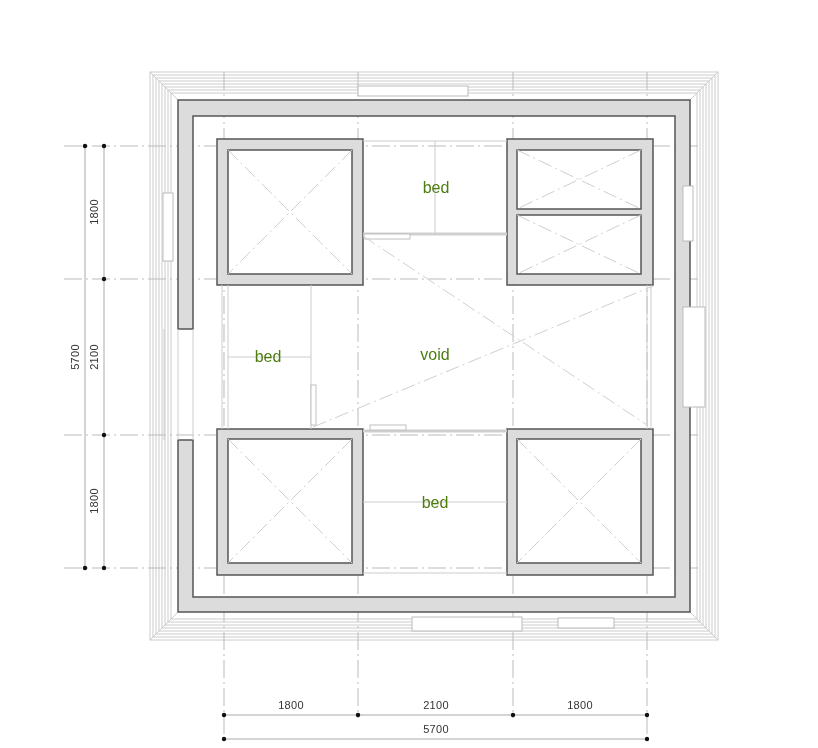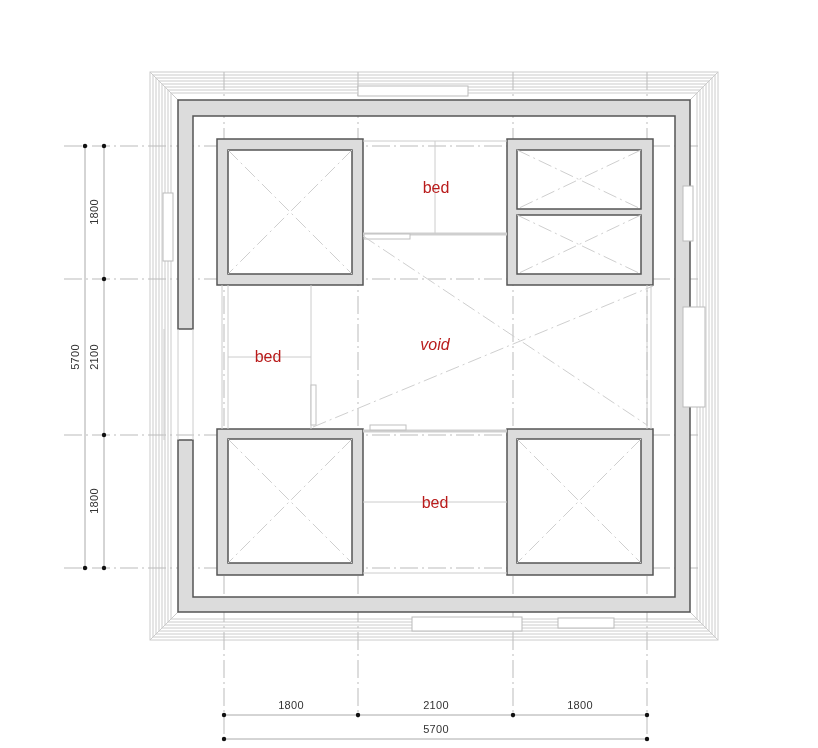--- a/index.html
+++ b/index.html
@@ -1,19 +1,19 @@
 <!DOCTYPE html>
 <html><head>
 <meta charset="utf-8">
 <style>
   html, body { margin: 0; padding: 0; background: #ffffff; }
   body { width: 818px; height: 748px; position: relative; overflow: hidden;
          font-family: "Liberation Sans", sans-serif; }
   #plan { position: absolute; left: 0; top: 0; }
-  .lbl { position: absolute; font-family: "Liberation Sans", sans-serif; color: #b91c1c; }
+  .lbl { position: absolute; font-family: "Liberation Sans", sans-serif; color: #4d7c0f; }
   .room { font-size: 16px; transform: translate(-50%, -50%); white-space: nowrap; }
   .dim { font-size: 11px; color: #333; transform: translate(-50%, -50%); white-space: nowrap; letter-spacing: 0.3px; }
   .dimv { font-size: 11px; color: #333; transform: translate(-50%, -50%) rotate(-90deg); white-space: nowrap; letter-spacing: 0.3px; }
 </style>
 </head>
 <body>
 
 <svg id="plan" width="818" height="748" viewBox="0 0 818 748" xmlns="http://www.w3.org/2000/svg">
   <defs>
     <style>
@@ -137,21 +137,21 @@
     <circle class="dot" cx="358" cy="715" r="2.2"></circle>
     <circle class="dot" cx="513" cy="715" r="2.2"></circle>
     <circle class="dot" cx="647" cy="715" r="2.2"></circle>
     <circle class="dot" cx="224" cy="739" r="2.2"></circle>
     <circle class="dot" cx="647" cy="739" r="2.2"></circle>
   </g>
 </svg>
 
 <div class="lbl room" style="left:436px; top:188px;">bed</div>
 <div class="lbl room" style="left:268px; top:357px;">bed</div>
-<div class="lbl room" style="left:435px; top:345px;font-style:italic;">void</div>
+<div class="lbl room" style="left:435px; top:355px;">void</div>
 <div class="lbl room" style="left:435px; top:503px;">bed</div>
 
 <div class="lbl dimv" style="left:94px; top:212px;">1800</div>
 <div class="lbl dimv" style="left:94px; top:357px;">2100</div>
 <div class="lbl dimv" style="left:94px; top:501px;">1800</div>
 <div class="lbl dimv" style="left:75px; top:357px;">5700</div>
 
 <div class="lbl dim" style="left:291px; top:705px;">1800</div>
 <div class="lbl dim" style="left:436px; top:705px;">2100</div>
 <div class="lbl dim" style="left:580px; top:705px;">1800</div>

